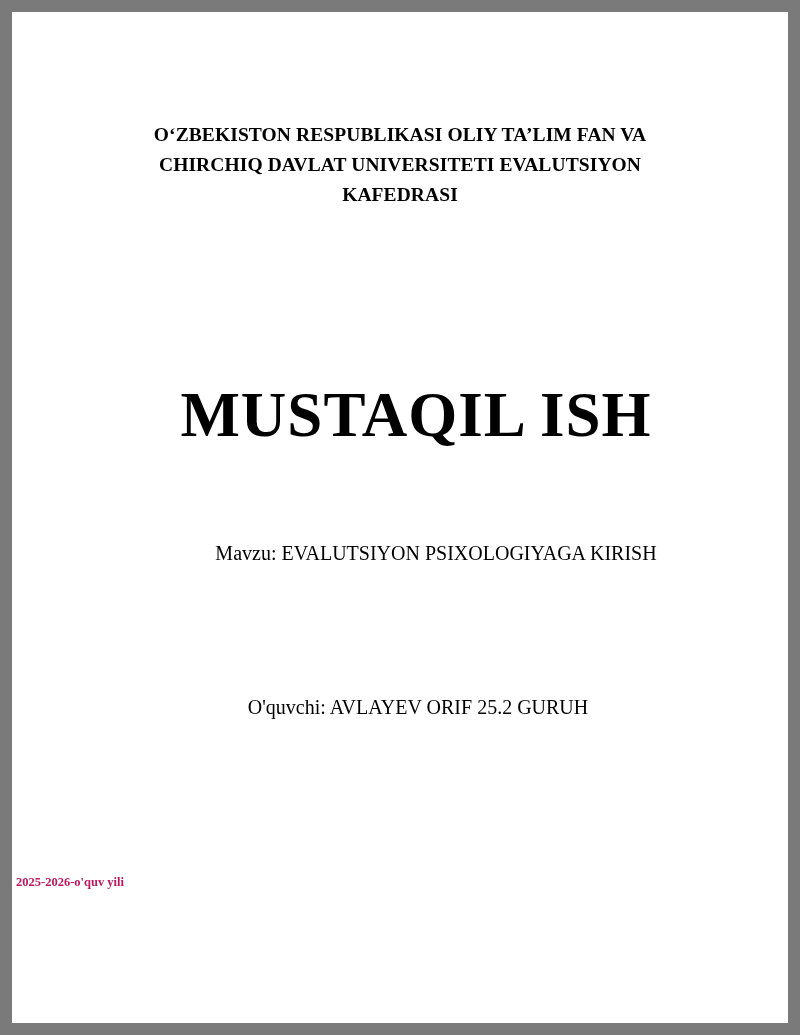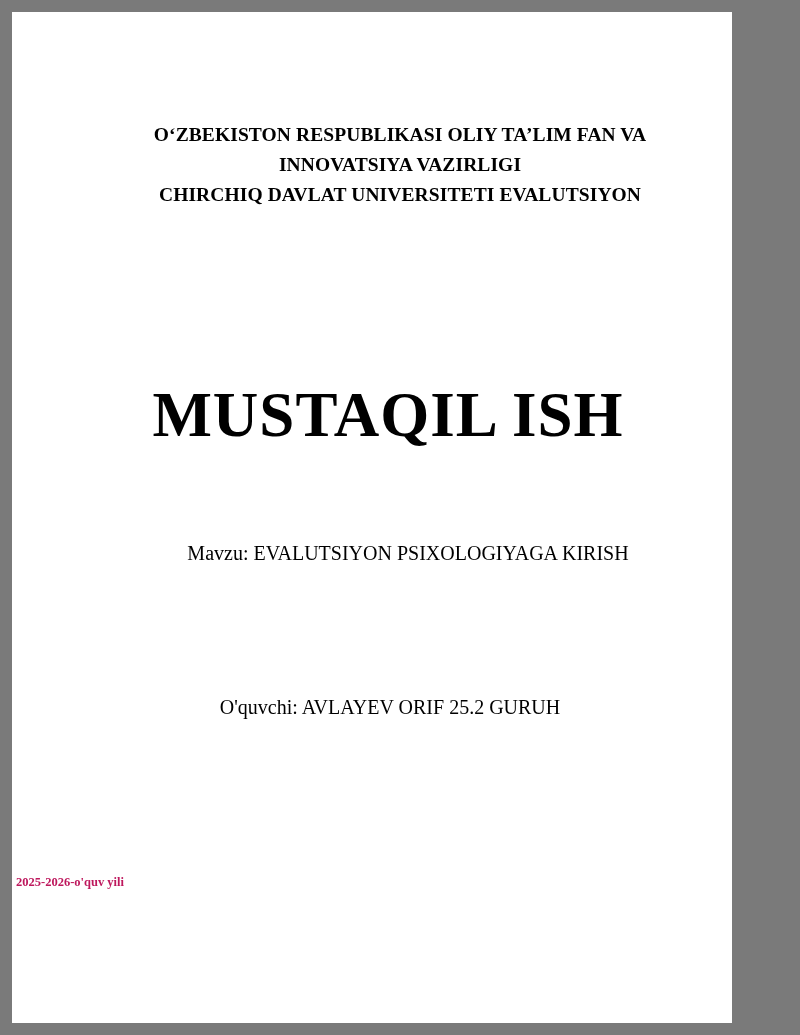--- a/index.html
+++ b/index.html
@@ -10,21 +10,21 @@
   body {
     width: 800px;
     height: 1035px;
     overflow: hidden;
     font-family: "Liberation Serif", serif;
   }
   .page {
     position: absolute;
     left: 12px;
     top: 12px;
-    width: 720px;
+    width: 776px;
     height: 1011px;
     background: #ffffff;
     box-sizing: border-box;
   }
   .content {
     position: absolute;
     left: 0;
     top: 0;
     width: 100%;
     height: 100%;
@@ -97,22 +97,22 @@
   }
 </style>
 </head>
 <body>
 
 <div class="page">
   <div class="content">
 
     <div class="header-block">
       <span class="header-line">O‘ZBEKISTON RESPUBLIKASI OLIY TA’LIM FAN VA</span>
-      <span class="header-line">INNOVATSIYA VAZIRLIGI</span>
       <span class="header-line">CHIRCHIQ DAVLAT UNIVERSITETI EVALUTSIYON</span>
+      <span class="header-line">KAFEDRASI</span>
     </div>
 
     <div class="doc-title">MUSTAQIL ISH</div>
 
     <div class="subject-line">Mavzu: EVALUTSIYON PSIXOLOGIYAGA KIRISH</div>
 
     <div class="student-line">O'quvchi: AVLAYEV ORIF 25.2 GURUH</div>
 
     <div class="year-line">2025-2026-o'quv yili</div>
 

